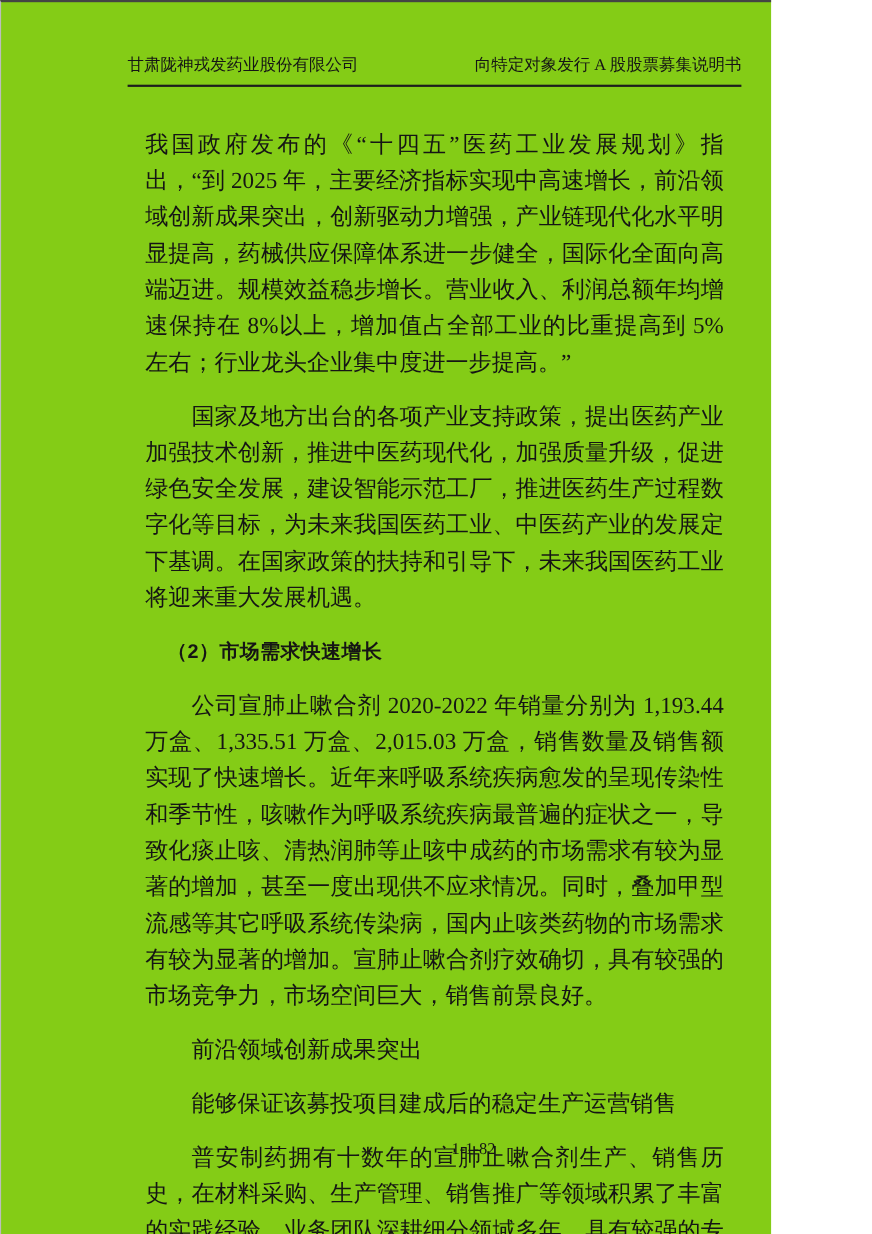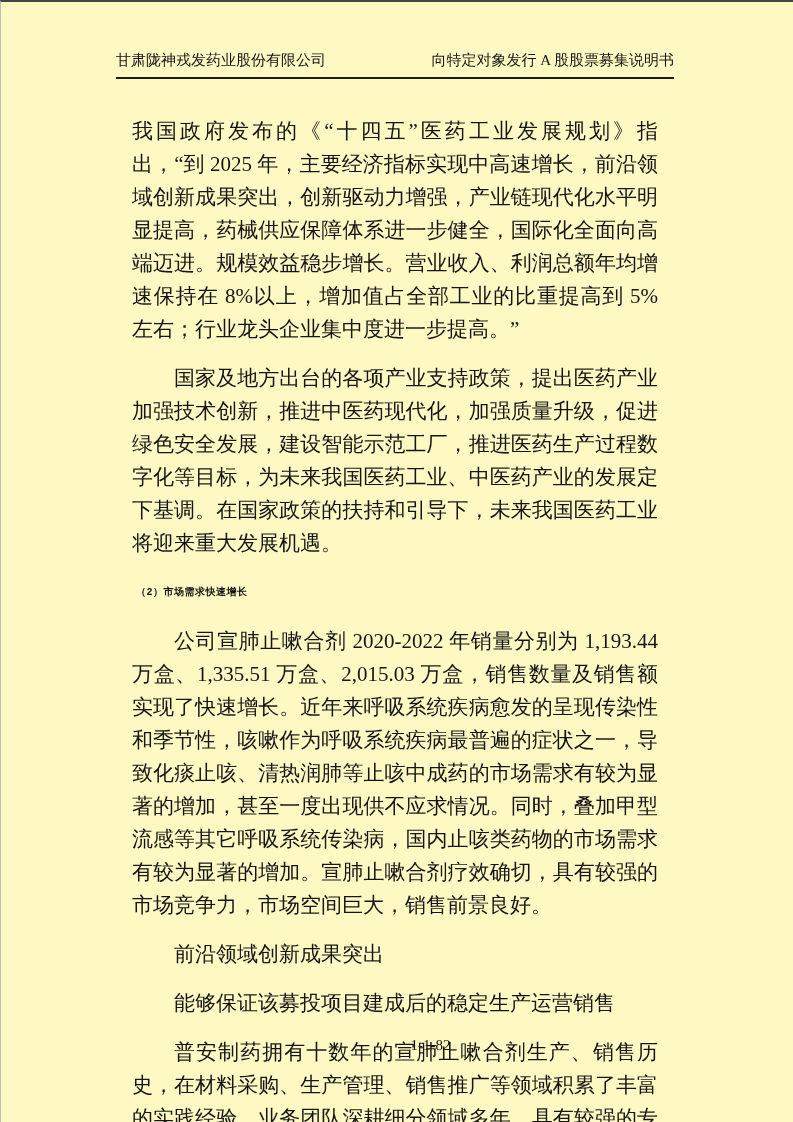--- a/index.html
+++ b/index.html
@@ -2,24 +2,24 @@
 <html><head>
 <meta charset="utf-8">
 <style>
   html, body {
     margin: 0;
     padding: 0;
     background: #ffffff;
   }
   .page {
     position: relative;
-    width: 793px;
+    width: 701px;
     height: 1122px;
     box-sizing: border-box;
-    background: #fef9c3;
+    background: #84cc16;
     border-top: 2px solid #444444;
     border-left: 1px solid #bdbdbd;
     overflow: hidden;
     color: #151515;
     font-family: "Liberation Serif", "DejaVu Serif", serif;
   }
   .header {
     position: absolute;
     top: 48px;
     left: 115px;
@@ -45,25 +45,25 @@
     line-height: 33px;
     text-align: justify;
     text-indent: 2em;
     word-break: break-all;
   }
   .para.no-indent {
     text-indent: 0;
   }
   .heading {
     margin: 0;
-    font-size: 10px;
+    font-size: 18px;
     line-height: 33px;
     text-indent: 2em;
     font-weight: bold;
-    font-family: Liberation Mono, monospace;
+    font-family: Liberation Sans, sans-serif;
     letter-spacing: 0.5px;
   }
   .footer {
     position: absolute;
     top: 1033px;
     left: 0;
     width: 793px;
     text-align: center;
     font-size: 15px;
     line-height: 20px;

